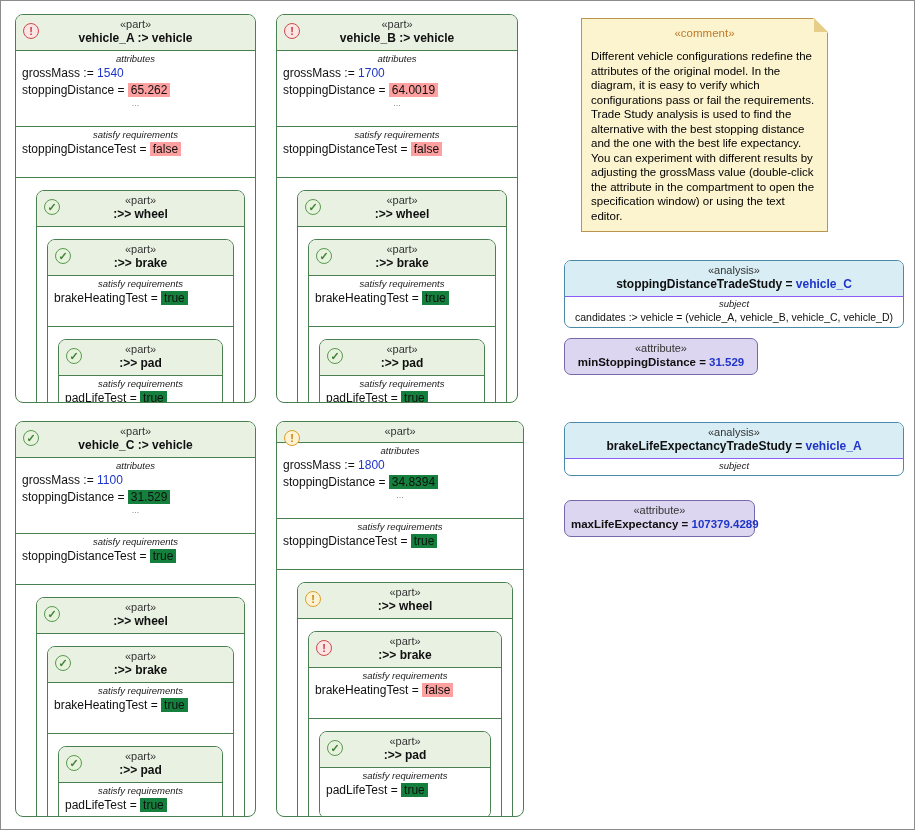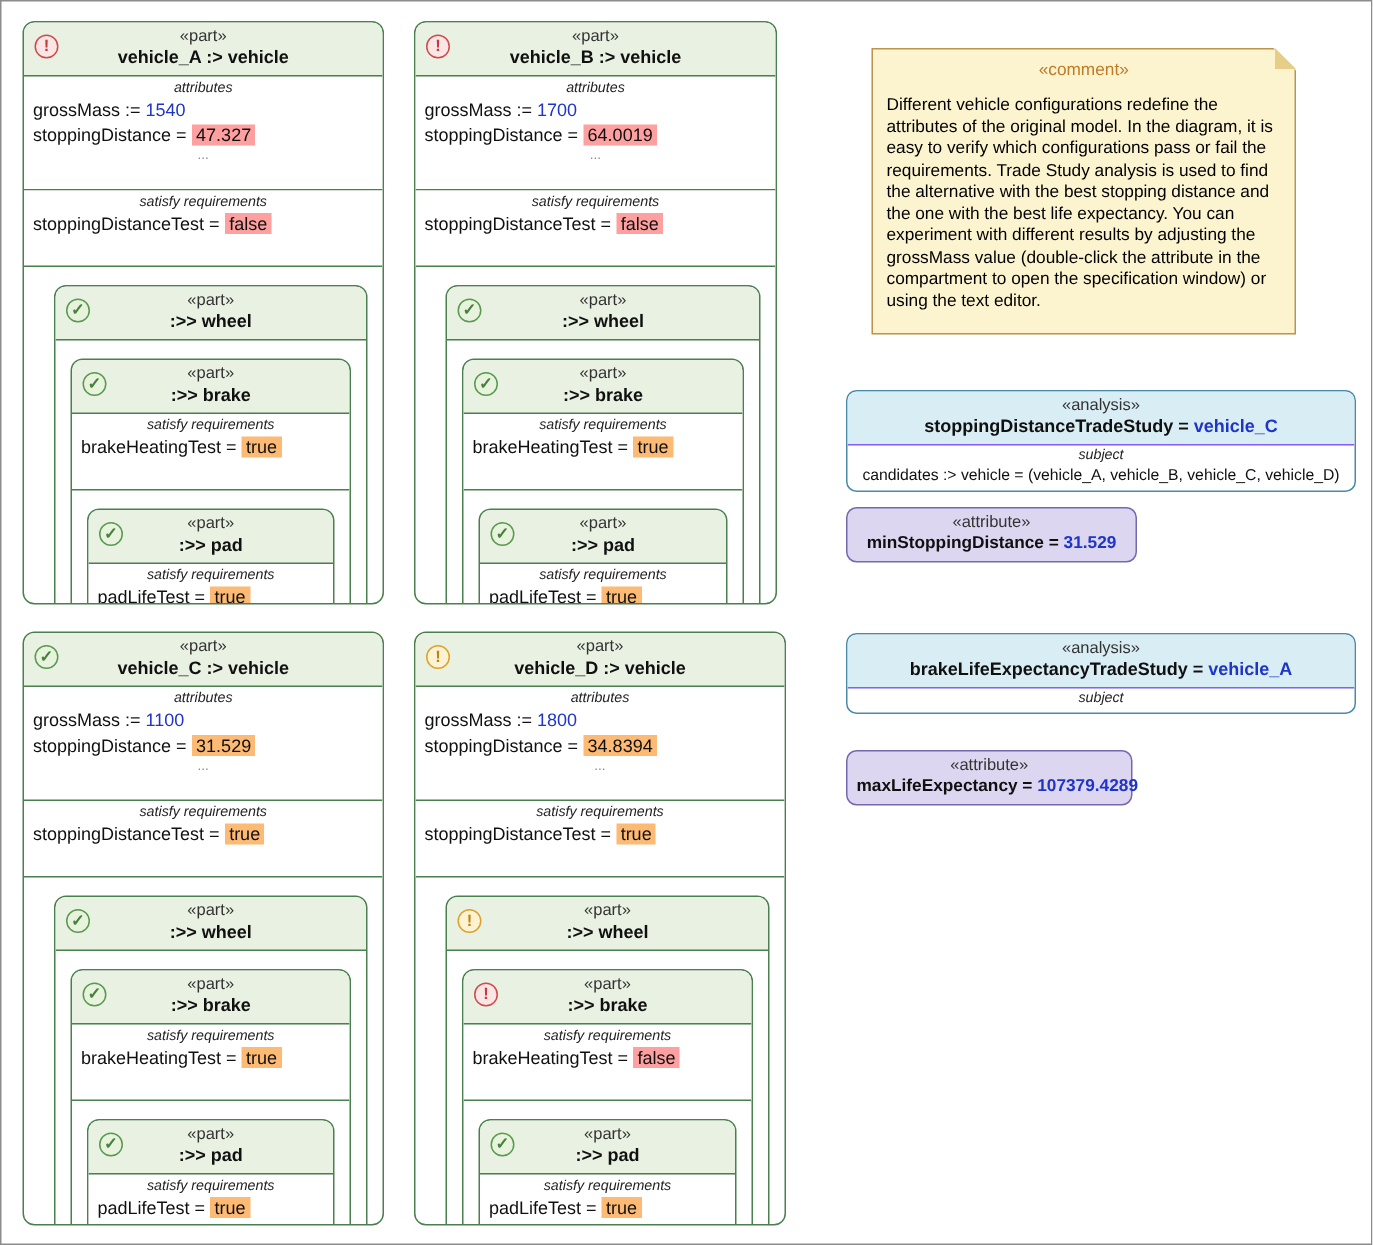--- a/index.html
+++ b/index.html
@@ -18,21 +18,21 @@
   .status-icon.err  { background:#fbe5e5; border:1.5px solid #cf4b4b; color:#c43b3b; }
   .status-icon.ok   { background:#e7f3dc; border:1.5px solid #5a9a50; color:#47823d; }
   .status-icon.warn { background:#fdf2d2; border:1.5px solid #dca12f; color:#c2820e; }
   .comp { border-bottom:1px solid #4a7f4f; padding:2px 6px 19px; background:#fff; }
   .part-block > .comp:last-child { border-bottom:none; }
   .comp-label { font-size:9.5px; font-style:italic; text-align:center; color:#222; line-height:12px; }
   .line { font-size:12px; color:#101010; line-height:17px; white-space:nowrap; }
   .num { color:#1f35c8; }
   .hl { padding:0 3px; }
   .hl.fail { background:#ffa0a0; color:#101010; }
-  .hl.pass { background:#fdba74; color:#101010;text-align:right; }
+  .hl.pass { background:#15803d; color:#101010;text-align:right; }
   .ellipsis { text-align:center; color:#8a8a8a; font-size:9px; line-height:8px; }
 
   
   .note { position:absolute; background:#fcf3cf; border:1px solid #bd9350; padding:8px 9px 8px 9px; }
   .note::before { content:""; position:absolute; top:-1px; right:-1px; border-top:15px solid #fff; border-left:15px solid transparent; }
   .note::after  { content:""; position:absolute; top:-1px; right:-1px; border-bottom:14px solid #e6cd88; border-right:14px solid transparent; }
   .note-stereo { text-align:center; color:#c07a28; font-size:11.5px; margin-bottom:10px; }
   .note-text { font-size:11.5px; color:#000; line-height:14.5px; }
 
   
@@ -55,21 +55,21 @@
 
   <div class="part-block abs vehicle" style="left:14px;top:13px;width:241px;height:389px;">
     <div class="part-header">
       <span class="status-icon err">!</span>
       <div class="stereo">«part»</div>
       <div class="ptitle">vehicle_A :&gt; vehicle</div>
     </div>
     <div class="comp">
       <div class="comp-label">attributes</div>
       <div class="line"><span>grossMass := </span><span class="num">1540</span></div>
-      <div class="line"><span>stoppingDistance = </span><span class="hl fail">47.327</span></div>
+      <div class="line"><span>stoppingDistance = </span><span class="hl fail">65.262</span></div>
       <div class="ellipsis">...</div>
     </div>
     <div class="comp">
       <div class="comp-label">satisfy requirements</div>
       <div class="line"><span>stoppingDistanceTest = </span><span class="hl fail">false</span></div>
     </div>
     <div class="part-block">
       <div class="part-header">
         <span class="status-icon ok">✓</span>
         <div class="stereo">«part»</div>
@@ -191,21 +191,20 @@
           </div>
         </div>
       </div>
     </div>
   </div>
 
   <div class="part-block abs vehicle" style="left:275px;top:420px;width:248px;height:396px;">
     <div class="part-header">
       <span class="status-icon warn">!</span>
       <div class="stereo">«part»</div>
-      <div class="ptitle">vehicle_D :&gt; vehicle</div>
     </div>
     <div class="comp">
       <div class="comp-label">attributes</div>
       <div class="line"><span>grossMass := </span><span class="num">1800</span></div>
       <div class="line"><span>stoppingDistance = </span><span class="hl pass">34.8394</span></div>
       <div class="ellipsis">...</div>
     </div>
     <div class="comp">
       <div class="comp-label">satisfy requirements</div>
       <div class="line"><span>stoppingDistanceTest = </span><span class="hl pass">true</span></div>
@@ -234,21 +233,21 @@
           </div>
           <div class="comp">
             <div class="comp-label">satisfy requirements</div>
             <div class="line"><span>padLifeTest = </span><span class="hl pass">true</span></div>
           </div>
         </div>
       </div>
     </div>
   </div>
 
-  <div class="note" style="left:580px;top:17px;width:283px;min-height:191px;margin-top:14px;">
+  <div class="note" style="left:580px;top:17px;width:247px;min-height:191px;">
     <div class="note-stereo">«comment»</div>
     <div class="note-text">Different vehicle configurations redefine the attributes of the original model. In the diagram, it is easy to verify which configurations pass or fail the requirements. Trade Study analysis is used to find the alternative with the best stopping distance and the one with the best life expectancy. You can experiment with different results by adjusting the grossMass value (double-click the attribute in the compartment to open the specification window) or using the text editor.</div>
   </div>
 
   <div class="analysis" style="left:563px;top:259px;width:340px;">
     <div class="analysis-header">
       <div class="stereo">«analysis»</div>
       <div class="atitle"><span>stoppingDistanceTradeStudy = </span><span class="ref">vehicle_C</span></div>
     </div>
     <div class="subject-comp">

